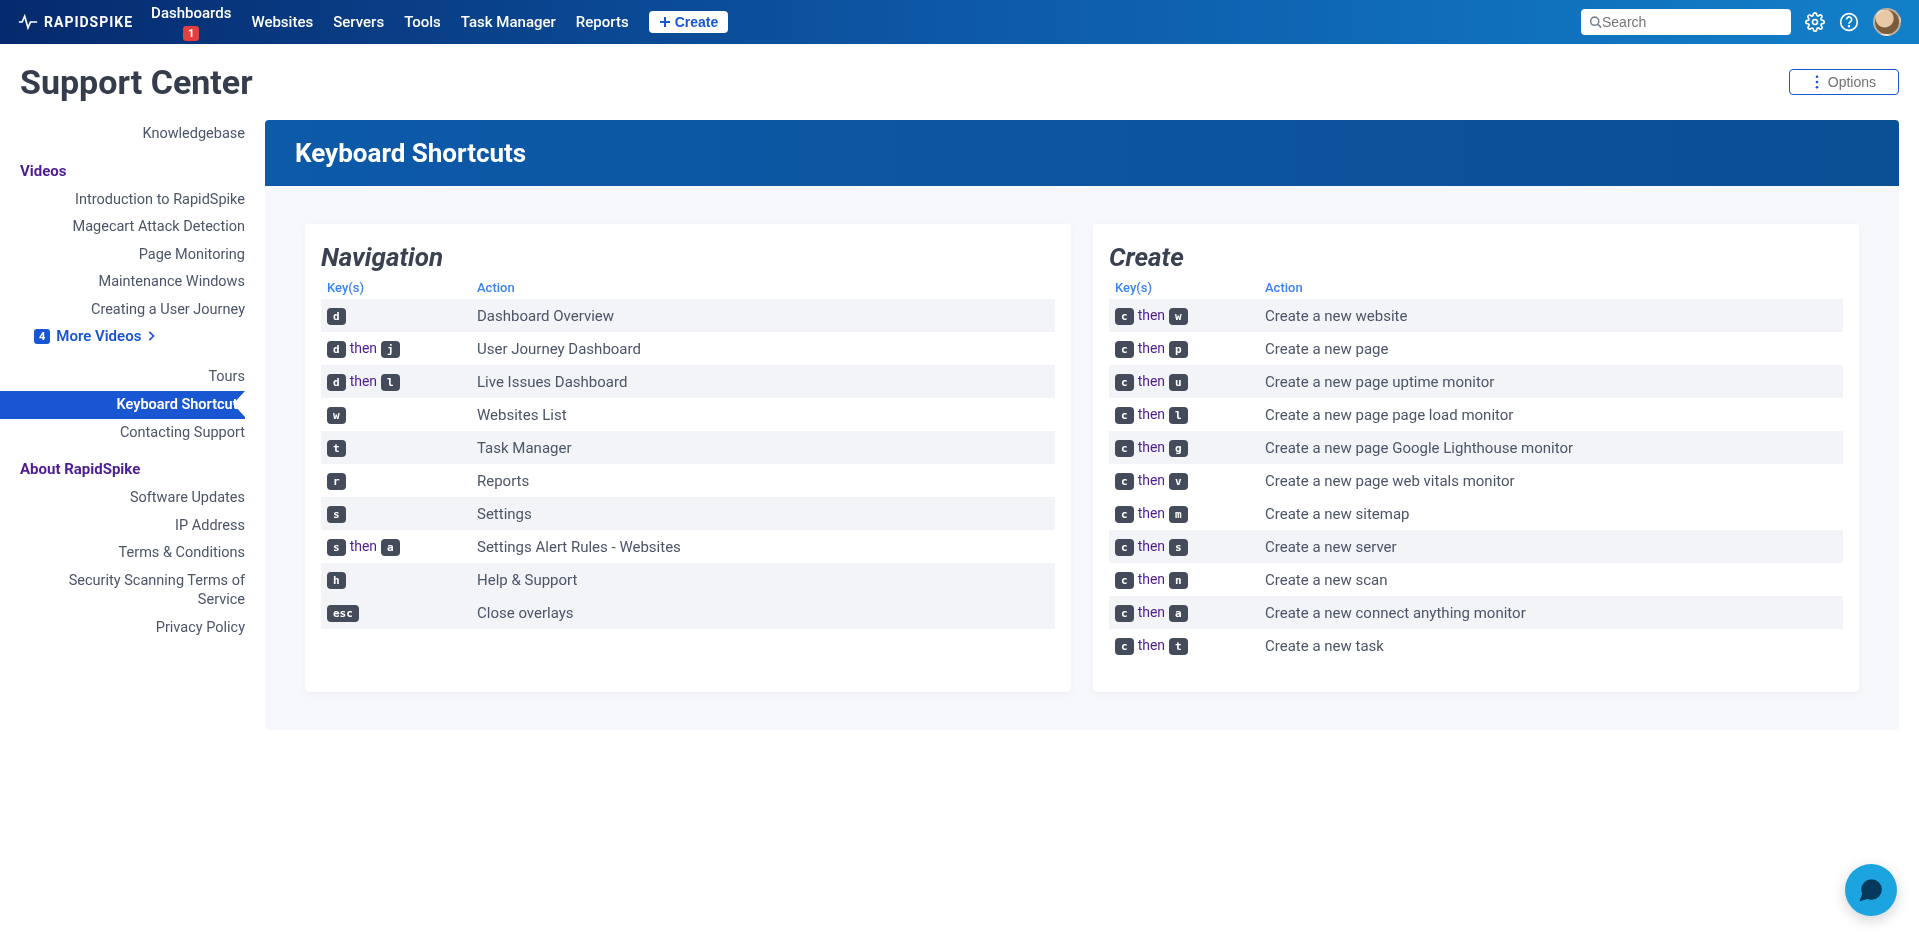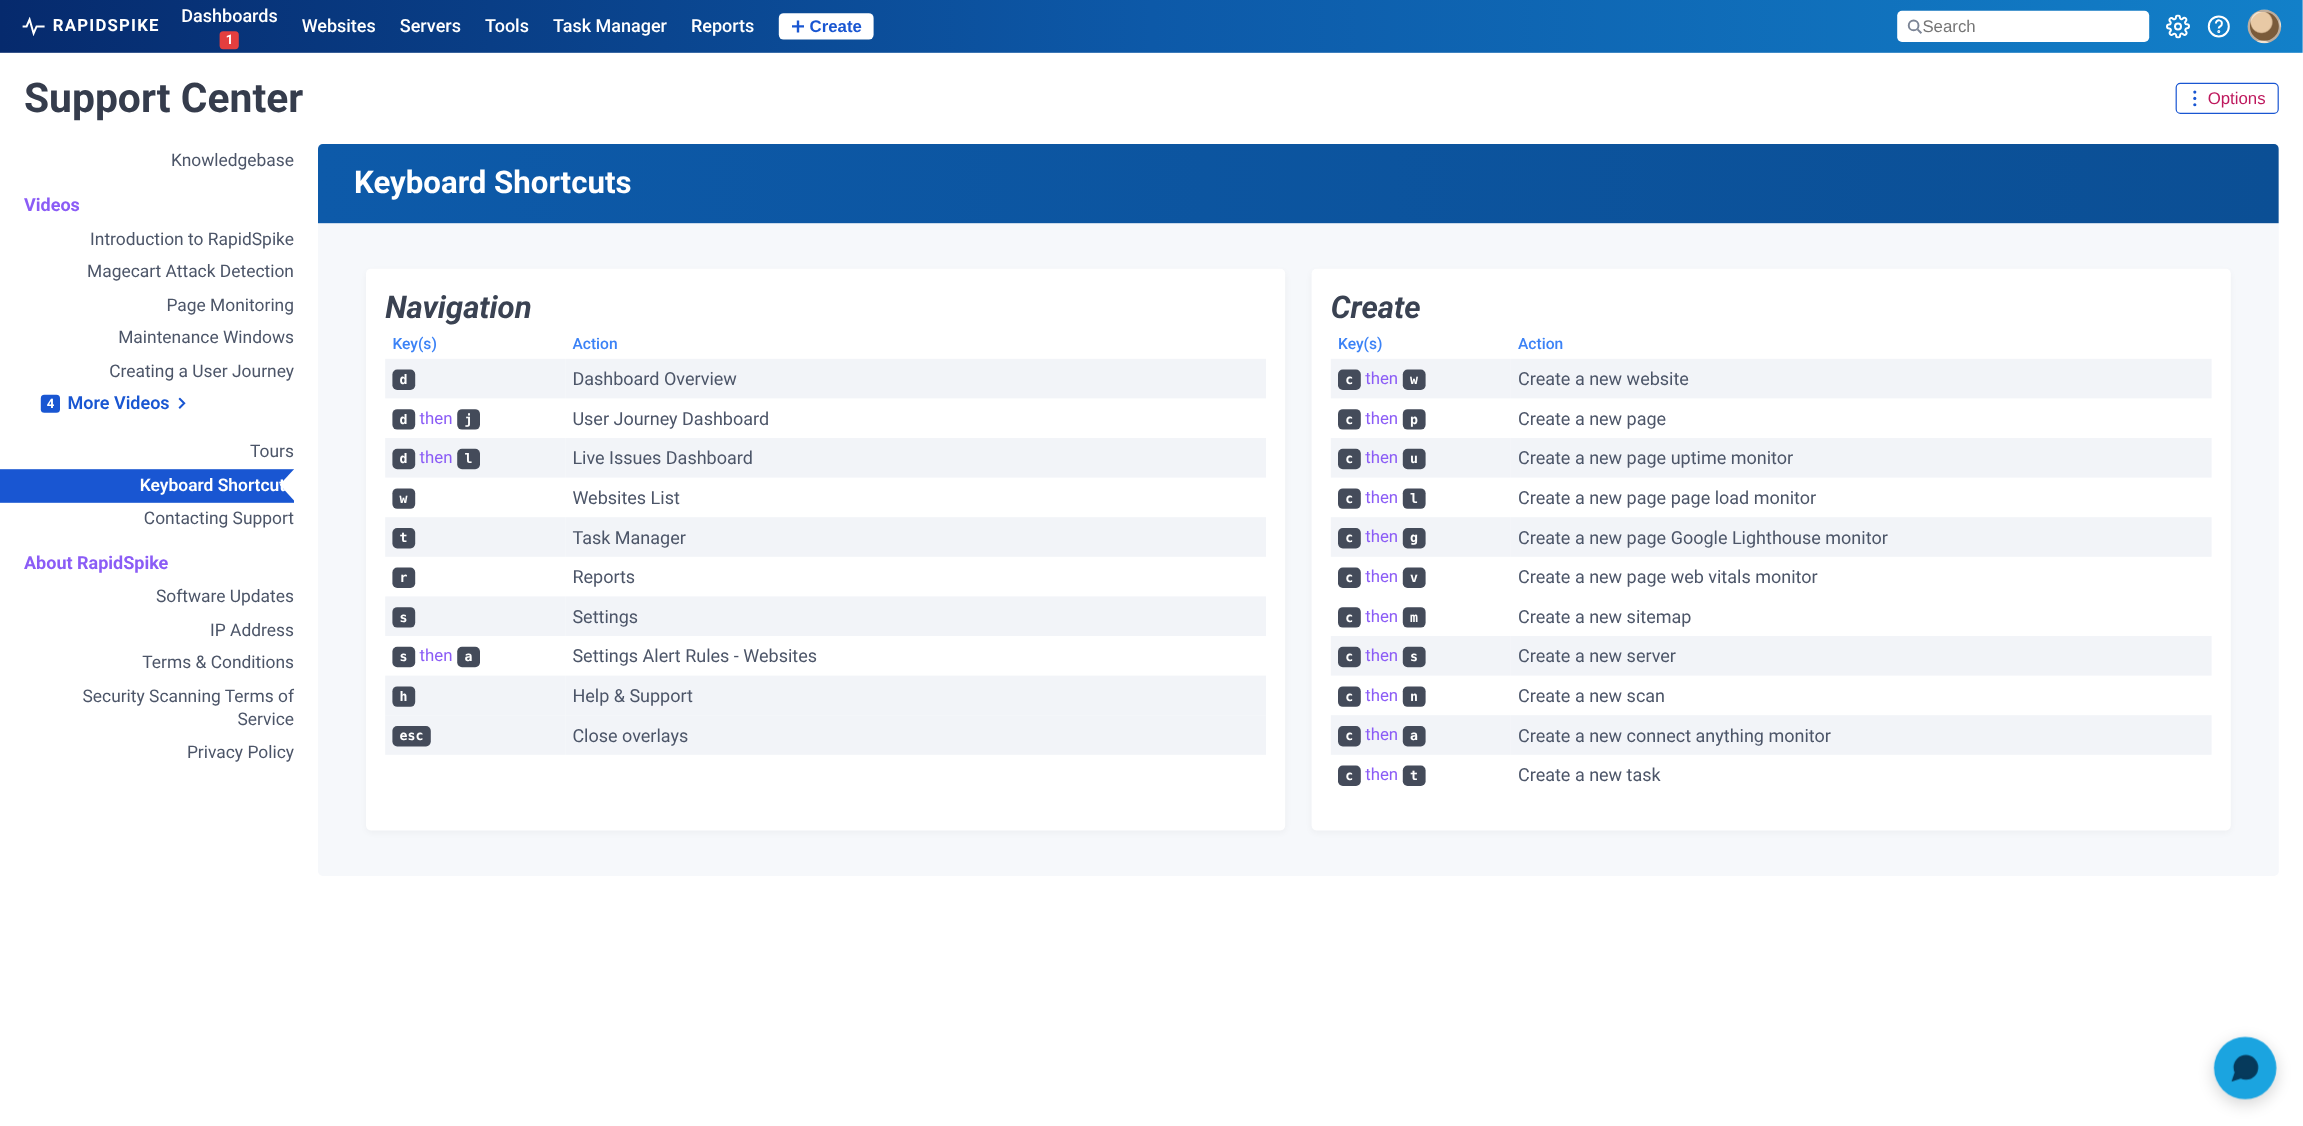--- a/index.html
+++ b/index.html
@@ -12,42 +12,42 @@
 .badge-red { background: #e43f3f; color: #fff; border-radius: 3px; font-size: 11px; padding: 1px 5px; font-weight: 700; }
 .create-btn { background: #fff; color: #1956d2; border: none; border-radius: 4px; padding: 3px 10px; font-size: 14px; font-weight: 600; display: flex; align-items: center; gap: 4px; cursor: pointer; }
 .topnav-right { margin-left: auto; display: flex; align-items: center; gap: 14px; }
 .search-box { background: #fff; border-radius: 4px; display: flex; align-items: center; padding: 2px 8px; width: 210px; height: 26px; }
 .search-box input { border: none; outline: none; font-size: 14px; flex: 1; background: transparent; }
 .icon-btn { color: #fff; cursor: pointer; display: flex; }
 .avatar { width: 28px; height: 28px; border-radius: 50%; background: radial-gradient(circle at 40% 35%, #e8c9a5 0 40%, #7a5b3a 45% 100%); border: 2px solid rgba(255,255,255,0.5); }
 .page { padding: 18px 20px 40px 20px; }
 .page-header { display: flex; align-items: center; justify-content: space-between; margin-bottom: 18px; }
 .page-title { font-size: 34px; font-weight: 700; color: #353c4c; }
-.options-btn { border: 1px solid #1956d2; color: #be185d; background: #fff; border-radius: 4px; padding: 4px 10px; font-size: 14px; display: flex; align-items: center; gap: 6px; cursor: pointer; }
+.options-btn { border: 1px solid #1956d2; color: #737373; background: #fff; border-radius: 4px; padding: 4px 22px; font-size: 14px; display: flex; align-items: center; gap: 6px; cursor: pointer; }
 .layout { display: flex; gap: 20px; }
 .sidebar { width: 225px; flex-shrink: 0; font-size: 15px; }
-.sidebar .section-title { font-weight: 700; color: #8b5cf6; margin: 14px 0 6px 0; }
+.sidebar .section-title { font-weight: 700; color: #4c1d95; margin: 14px 0 6px 0; }
 .sidebar .item { padding: 4px 0 4px 14px; color: #4c5568; cursor: pointer; font-size: 14.5px; line-height: 1.35; text-align: right; }
 .sidebar .item.top-level { padding-left: 0; font-weight: 400; }
 .sidebar .item.selected { background: #1956d2; color: #fff; margin-left: -20px; padding-left: 20px; position: relative; font-weight: 600; }
 .sidebar .item.selected::after { content: ""; position: absolute; right: 0; top: 0; border-top: 13px solid transparent; border-bottom: 13px solid transparent; border-right: 12px solid #fff; }
 .more-videos { color: #1956d2; font-weight: 600; display: flex; align-items: center; gap: 6px; padding: 4px 0 4px 14px; cursor: pointer; }
 .badge-blue { background: #1956d2; color: #fff; border-radius: 3px; font-size: 11px; padding: 1px 5px; font-weight: 700; }
 .main { flex: 1; background: #f6f8fb; border-radius: 4px; overflow: hidden; }
 .banner { background: linear-gradient(90deg, #0d5aa9 0%, #0b4f95 100%); color: #fff; padding: 18px 30px; font-size: 26px; font-weight: 700; }
 .cards { display: flex; gap: 22px; padding: 38px 40px; }
 .card { background: #fff; border-radius: 4px; flex: 1; padding: 18px 16px 30px 16px; box-shadow: 0 2px 6px rgba(0,0,0,0.04); }
 .card h2 { font-size: 26px; font-weight: 700; color: #3a4252; margin-bottom: 4px; font-style: italic; }
 .table { width: 100%; border-collapse: collapse; }
 .table th { text-align: left; font-weight: 500; font-size: 13px; color: #3b82f6; padding: 4px 6px; }
 .table td { padding: 7px 6px; font-size: 15px; color: #4c5568; }
 .table tr.odd td { background: #f2f4f8; }
 .keycol { width: 150px; white-space: nowrap; }
 .key { display: inline-block; background: #444b5a; color: #fff; border-radius: 4px; font-size: 11px; font-weight: 600; padding: 2px 6px; min-width: 16px; text-align: center; font-family: ui-monospace, Menlo, Consolas, monospace; }
-.then { font-size: 14px; color: #8b5cf6; margin: 0 4px; }
+.then { font-size: 14px; color: #4c1d95; margin: 0 4px; }
 .chat-fab { position: fixed; right: 22px; bottom: 22px; width: 52px; height: 52px; border-radius: 50%; background: #1ba4e0; display: flex; align-items: center; justify-content: center; box-shadow: 0 4px 14px rgba(0,0,0,0.18); cursor: pointer; }
 </style>
 </head>
 <body>
 
 <div class="topnav">
   <div class="brand">
     <svg width="20" height="16" viewBox="0 0 24 18" fill="none" stroke="#fff" stroke-width="2">
         <path d="M1 9h4l3-7 4 14 3-7h8"></path>
       </svg>

